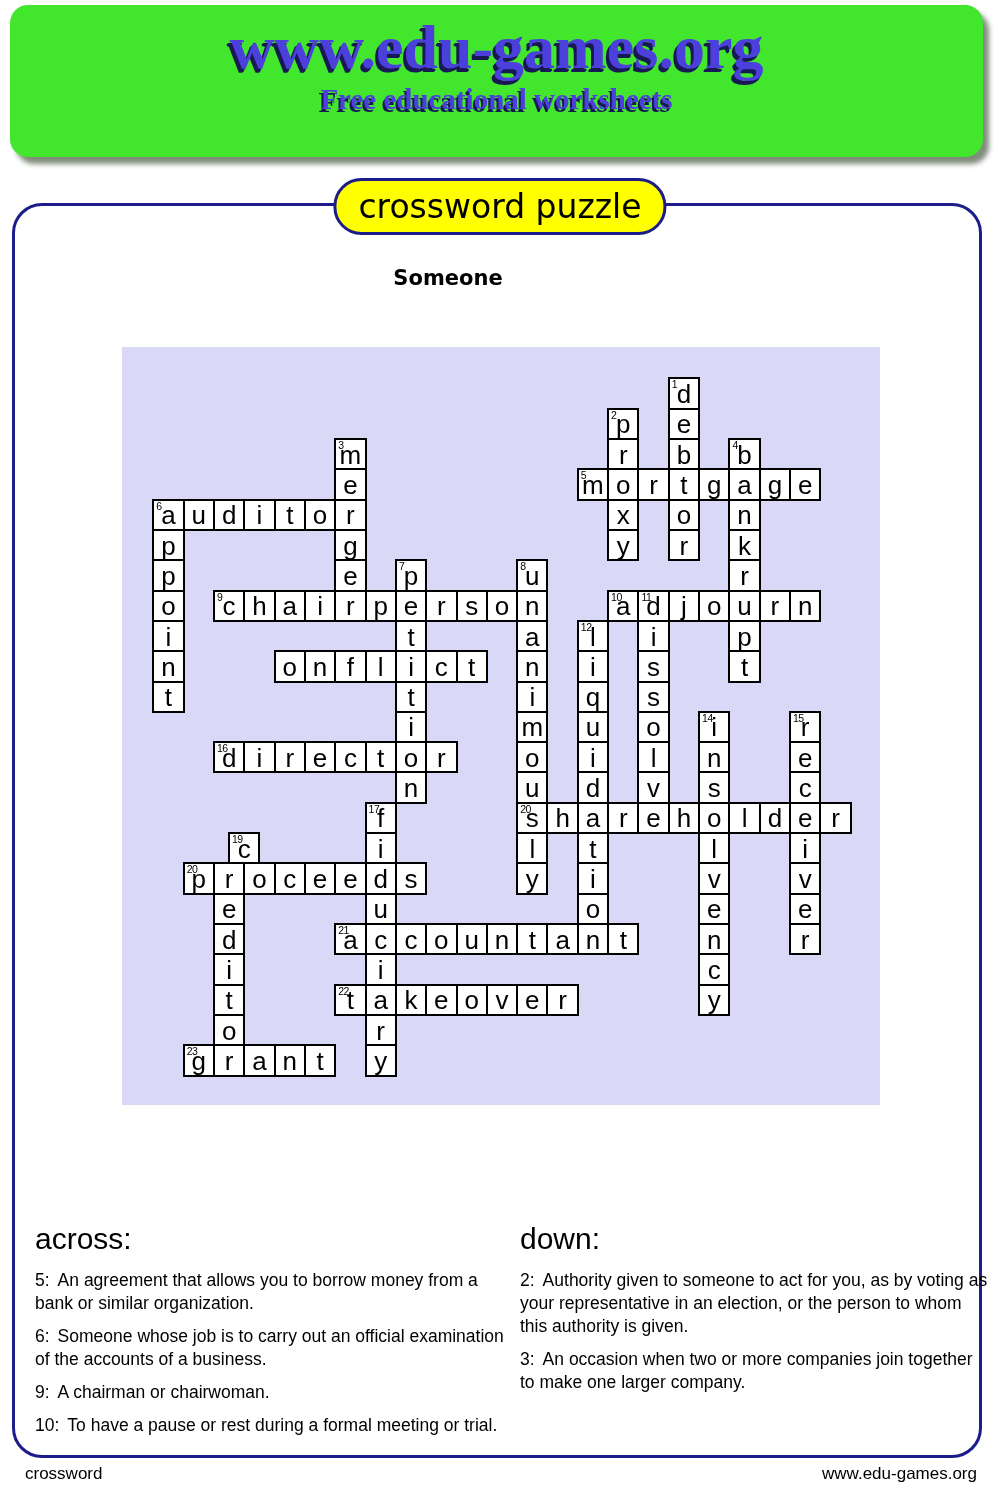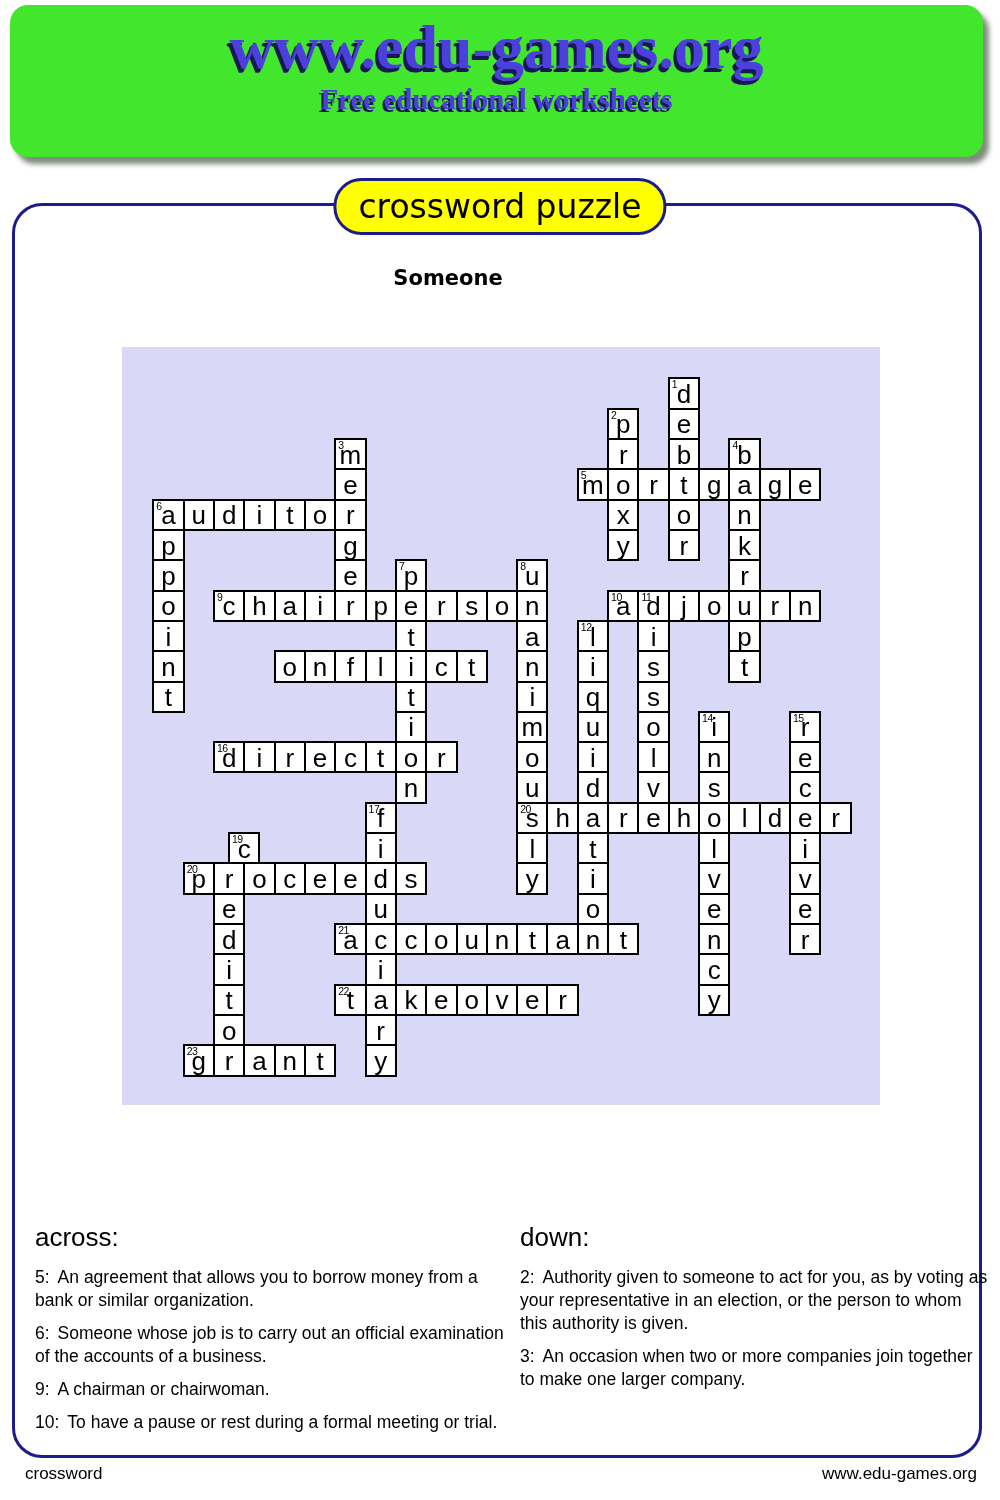--- a/index.html
+++ b/index.html
@@ -68,21 +68,21 @@
     font-family: "Liberation Sans", sans-serif; font-size: 26px; line-height: 1;
     padding-top: 1px;
   }
   .cell-num {
     position: absolute; top: 0px; left: 2px;
     font-size: 10.5px; line-height: 11px; letter-spacing: -0.5px;
   }
 
   .clues-across { position: absolute; left: 35px; top: 1222px; width: 470px; z-index: 2; }
   .clues-down   { position: absolute; left: 520px; top: 1222px; width: 470px; z-index: 2; }
-  .clue-heading { font-size: 26px; font-weight: normal; margin-bottom: 13px; }
+  .clue-heading { font-size: 30px; font-weight: normal; margin-bottom: 13px; }
   .clue { font-size: 17.5px; line-height: 23px; margin-bottom: 10px; }
   .clue-num { margin-right: 8px; }
 
   .footer-left  { position: absolute; left: 25px;  top: 1464px; font-size: 17px; }
   .footer-right { position: absolute; right: 23px; top: 1464px; font-size: 17px; }
 </style>
 </head>
 <body>
 
 <div class="page">

